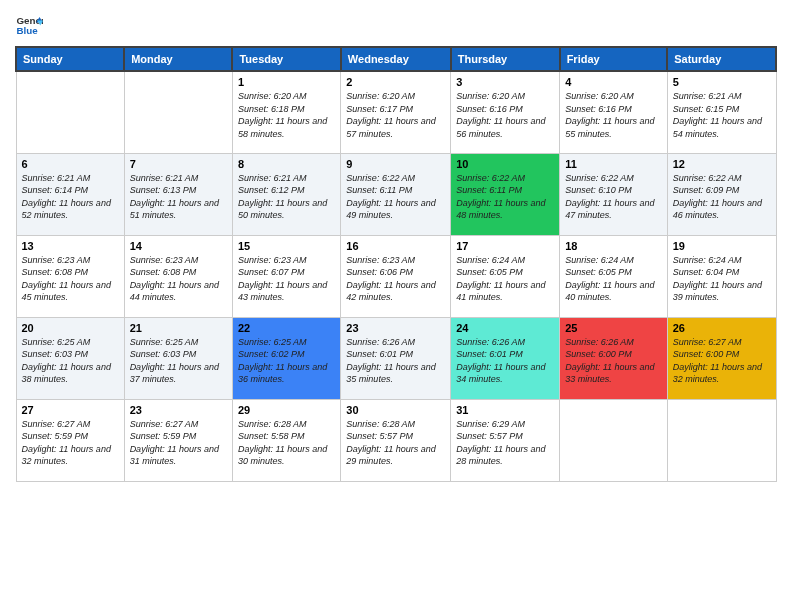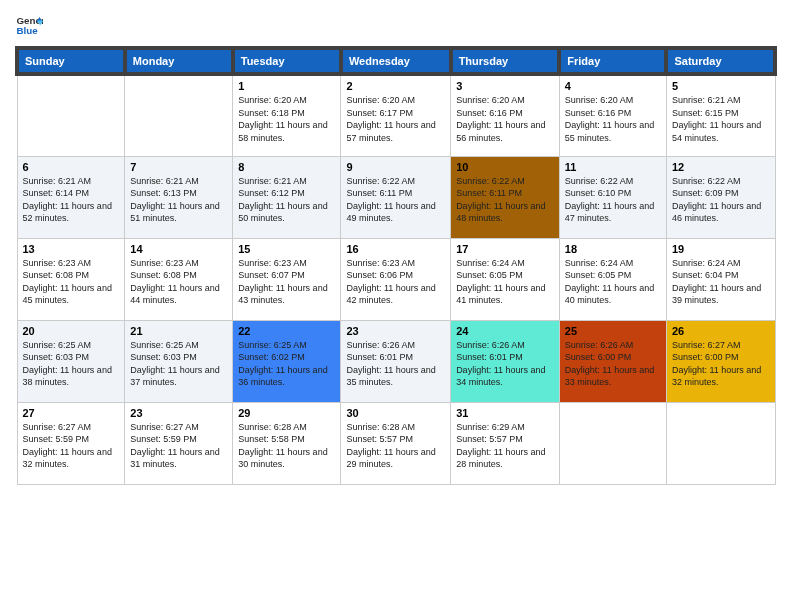--- a/index.html
+++ b/index.html
@@ -54,21 +54,21 @@
       border-collapse: collapse;
       font-size: 9.5px;
     }
     .calendar th {
       background: #1565c0;
       color: #fff;
       text-align: left;
       padding: 5px 6px;
       font-size: 11px;
       font-weight: bold;
-      border: 4px solid #404040;
+      border: 2px solid #404040;
     }
     .calendar td {
       border: 1px solid #ccc;
       vertical-align: top;
       padding: 4px 5px;
       width: 113px;
       height: 82px;
       background: #fff;
     }
     .calendar tr:nth-child(even) td {
@@ -77,20 +77,21 @@
     .day-num {
       font-weight: bold;
       font-size: 11px;
       display: block;
       margin-bottom: 2px;
     }
     .cell-text {
       font-size: 9px;
       line-height: 1.4;
       color: #222;
+      font-style: italic;
     }
     .empty-cell {
       background: #fff !important;
     }
   </style>
 </head>
 <body>
 
 <div class="page">
   <div class="header">
@@ -159,21 +160,21 @@
             <div class="cell-text">Sunrise: 6:21 AM<br>Sunset: 6:13 PM<br>Daylight: 11 hours and 51 minutes.</div>
           </td>
           <td style="background: rgb(240, 244, 248);">
             <span class="day-num">8</span>
             <div class="cell-text">Sunrise: 6:21 AM<br>Sunset: 6:12 PM<br>Daylight: 11 hours and 50 minutes.</div>
           </td>
           <td style="background: rgb(240, 244, 248);">
             <span class="day-num">9</span>
             <div class="cell-text">Sunrise: 6:22 AM<br>Sunset: 6:11 PM<br>Daylight: 11 hours and 49 minutes.</div>
           </td>
-          <td style="background: #a16207;">
+          <td style="background: #22c55e;">
             <span class="day-num">10</span>
             <div class="cell-text">Sunrise: 6:22 AM<br>Sunset: 6:11 PM<br>Daylight: 11 hours and 48 minutes.</div>
           </td>
           <td style="background: rgb(240, 244, 248);">
             <span class="day-num">11</span>
             <div class="cell-text">Sunrise: 6:22 AM<br>Sunset: 6:10 PM<br>Daylight: 11 hours and 47 minutes.</div>
           </td>
           <td style="background: rgb(240, 244, 248);">
             <span class="day-num">12</span>
             <div class="cell-text">Sunrise: 6:22 AM<br>Sunset: 6:09 PM<br>Daylight: 11 hours and 46 minutes.</div>
@@ -223,21 +224,21 @@
             <div class="cell-text">Sunrise: 6:25 AM<br>Sunset: 6:02 PM<br>Daylight: 11 hours and 36 minutes.</div>
           </td>
           <td style="background: rgb(240, 244, 248); margin-top: 8px;">
             <span class="day-num">23</span>
             <div class="cell-text">Sunrise: 6:26 AM<br>Sunset: 6:01 PM<br>Daylight: 11 hours and 35 minutes.</div>
           </td>
           <td style="background: #5eead4;">
             <span class="day-num">24</span>
             <div class="cell-text">Sunrise: 6:26 AM<br>Sunset: 6:01 PM<br>Daylight: 11 hours and 34 minutes.</div>
           </td>
-          <td style="background: #c2410c;">
+          <td style="background: #ef4444;">
             <span class="day-num">25</span>
             <div class="cell-text">Sunrise: 6:26 AM<br>Sunset: 6:00 PM<br>Daylight: 11 hours and 33 minutes.</div>
           </td>
           <td style="background: #eab308;">
             <span class="day-num">26</span>
             <div class="cell-text">Sunrise: 6:27 AM<br>Sunset: 6:00 PM<br>Daylight: 11 hours and 32 minutes.</div>
           </td>
         </tr>
         <tr>
           <td>

